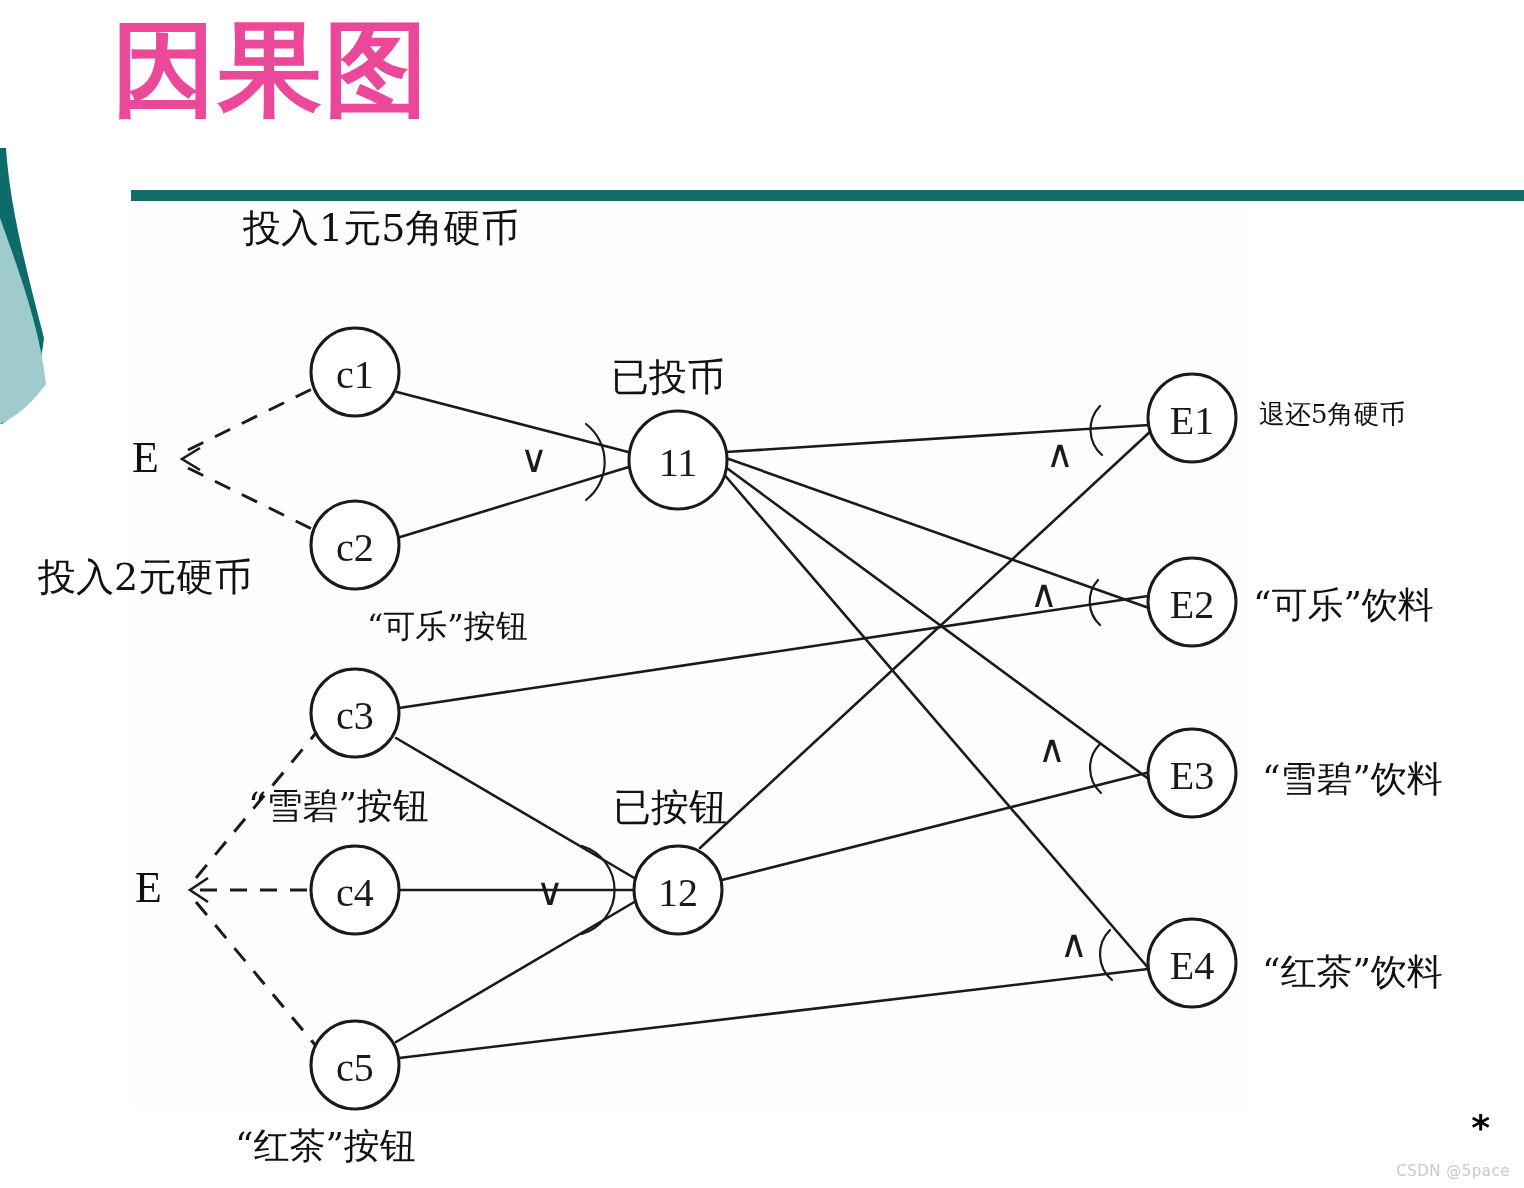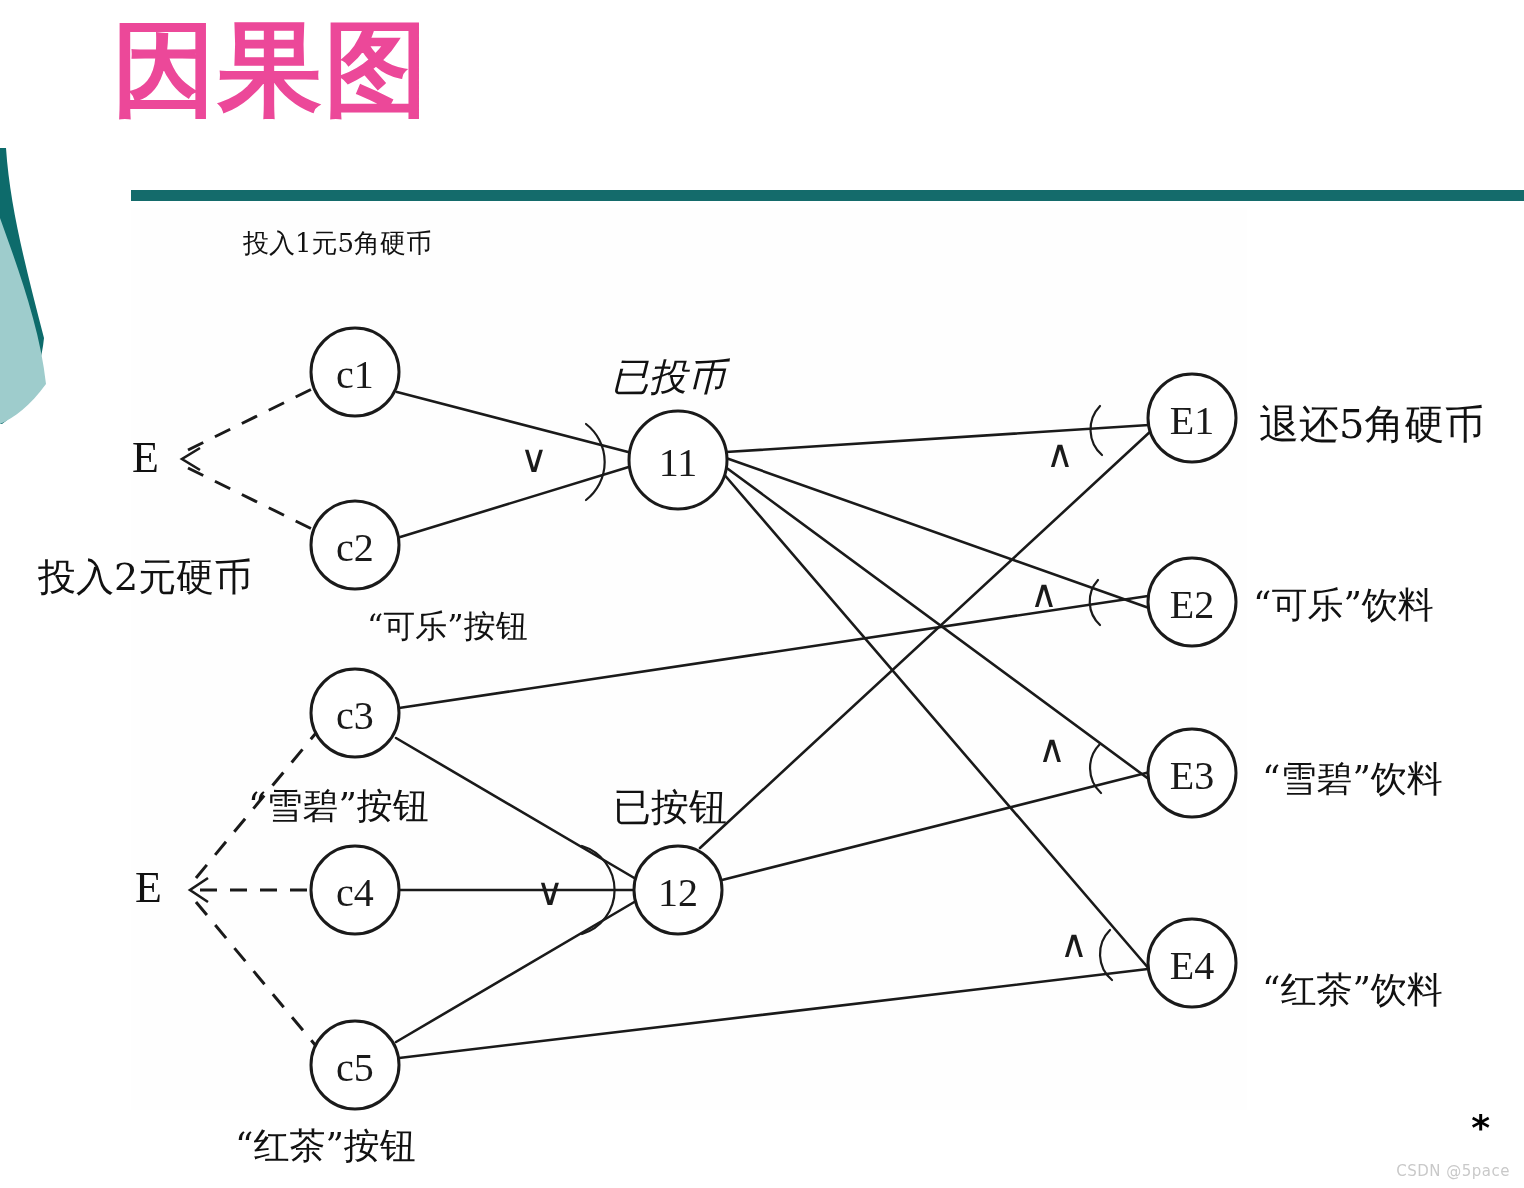--- a/index.html
+++ b/index.html
@@ -225,27 +225,27 @@
 <div class="op-label" style="left:520px; top:437px;">∨</div>
 <div class="op-label" style="left:536px; top:870px;">∨</div>
 <div class="op-label" style="left:1046px; top:432px;">∧</div>
 <div class="op-label" style="left:1030px; top:572px;">∧</div>
 <div class="op-label" style="left:1038px; top:727px;">∧</div>
 <div class="op-label" style="left:1060px; top:922px;">∧</div>
 
 <div class="e-constraint-letter" style="left:132px; top:432px;">E</div>
 <div class="e-constraint-letter" style="left:135px; top:862px;">E</div>
 
-<div class="cjk-label serifish" style="left:243px; top:226px; font-size:26px;">投入1元5角硬币</div>
+<div class="cjk-label serifish" style="left:243px; top:203px; font-size:38px;">投入1元5角硬币</div>
 <div class="cjk-label serifish" style="left:38px; top:552px; font-size:38px;">投入2元硬币</div>
-<div class="cjk-label serifish" style="left:611px; top:352px; font-size:38px;font-style:italic;">已投币</div>
+<div class="cjk-label serifish" style="left:611px; top:352px; font-size:38px;">已投币</div>
 <div class="cjk-label serifish" style="left:367px; top:605px; font-size:32px;">“可乐”按钮</div>
 <div class="cjk-label serifish" style="left:248px; top:782px; font-size:36px;">“雪碧”按钮</div>
 <div class="cjk-label serifish" style="left:613px; top:782px; font-size:38px;">已按钮</div>
 <div class="cjk-label serifish" style="left:235px; top:1122px; font-size:36px;">“红茶”按钮</div>
 
-<div class="cjk-label serifish" style="left:1259px; top:397px; font-size:40px;">退还5角硬币</div>
+<div class="cjk-label serifish" style="left:1259px; top:397px; font-size:26px;">退还5角硬币</div>
 <div class="cjk-label serifish" style="left:1253px; top:581px; font-size:36px;">“可乐”饮料</div>
 <div class="cjk-label serifish" style="left:1262px; top:755px; font-size:36px;">“雪碧”饮料</div>
-<div class="cjk-label serifish" style="left:1262px; top:948px; font-size:36px;margin-top:18px;">“红茶”饮料</div>
+<div class="cjk-label serifish" style="left:1262px; top:948px; font-size:36px;">“红茶”饮料</div>
 
 <div id="asterisk">*</div>
 <div id="watermark">CSDN @5pace</div>
 
 </body></html>

